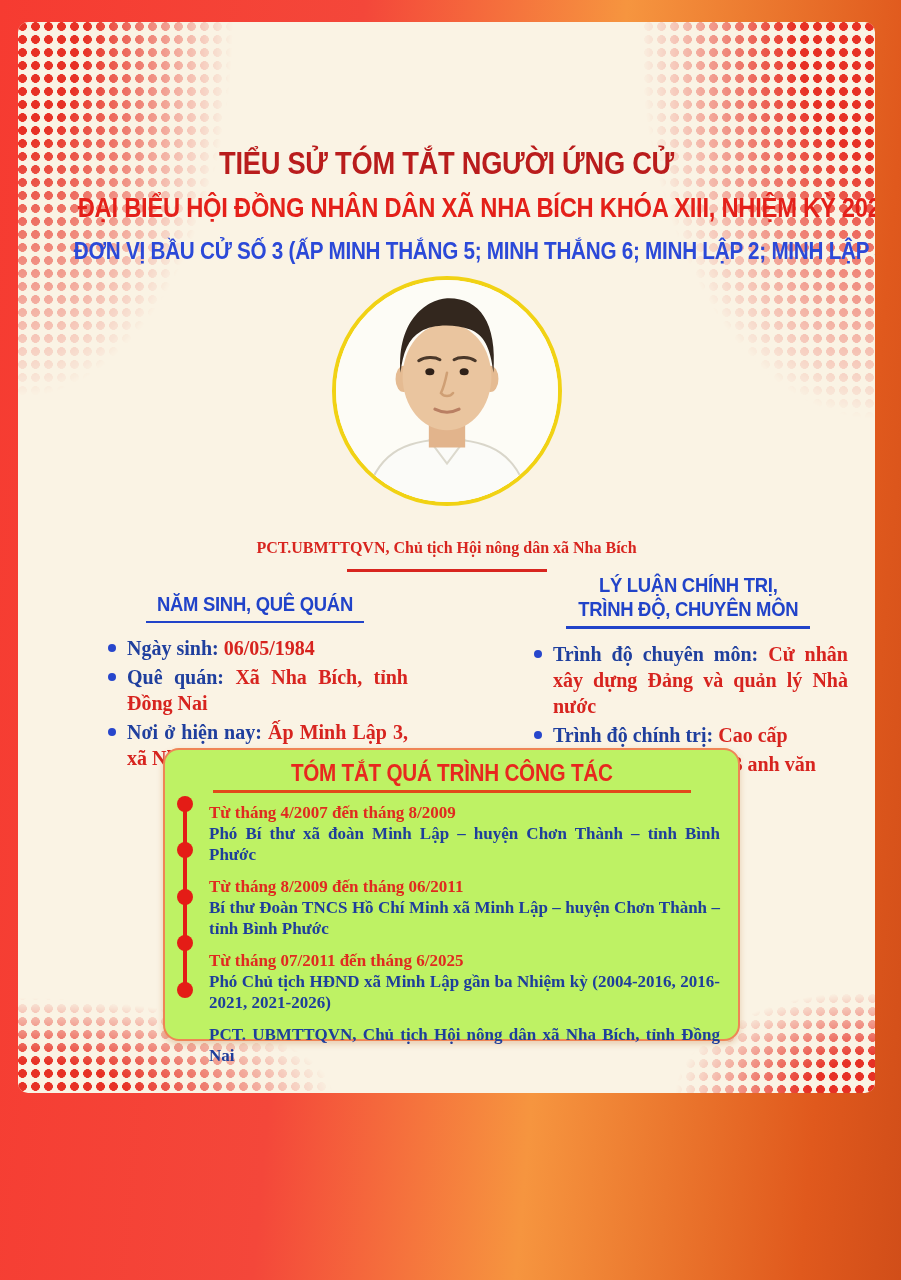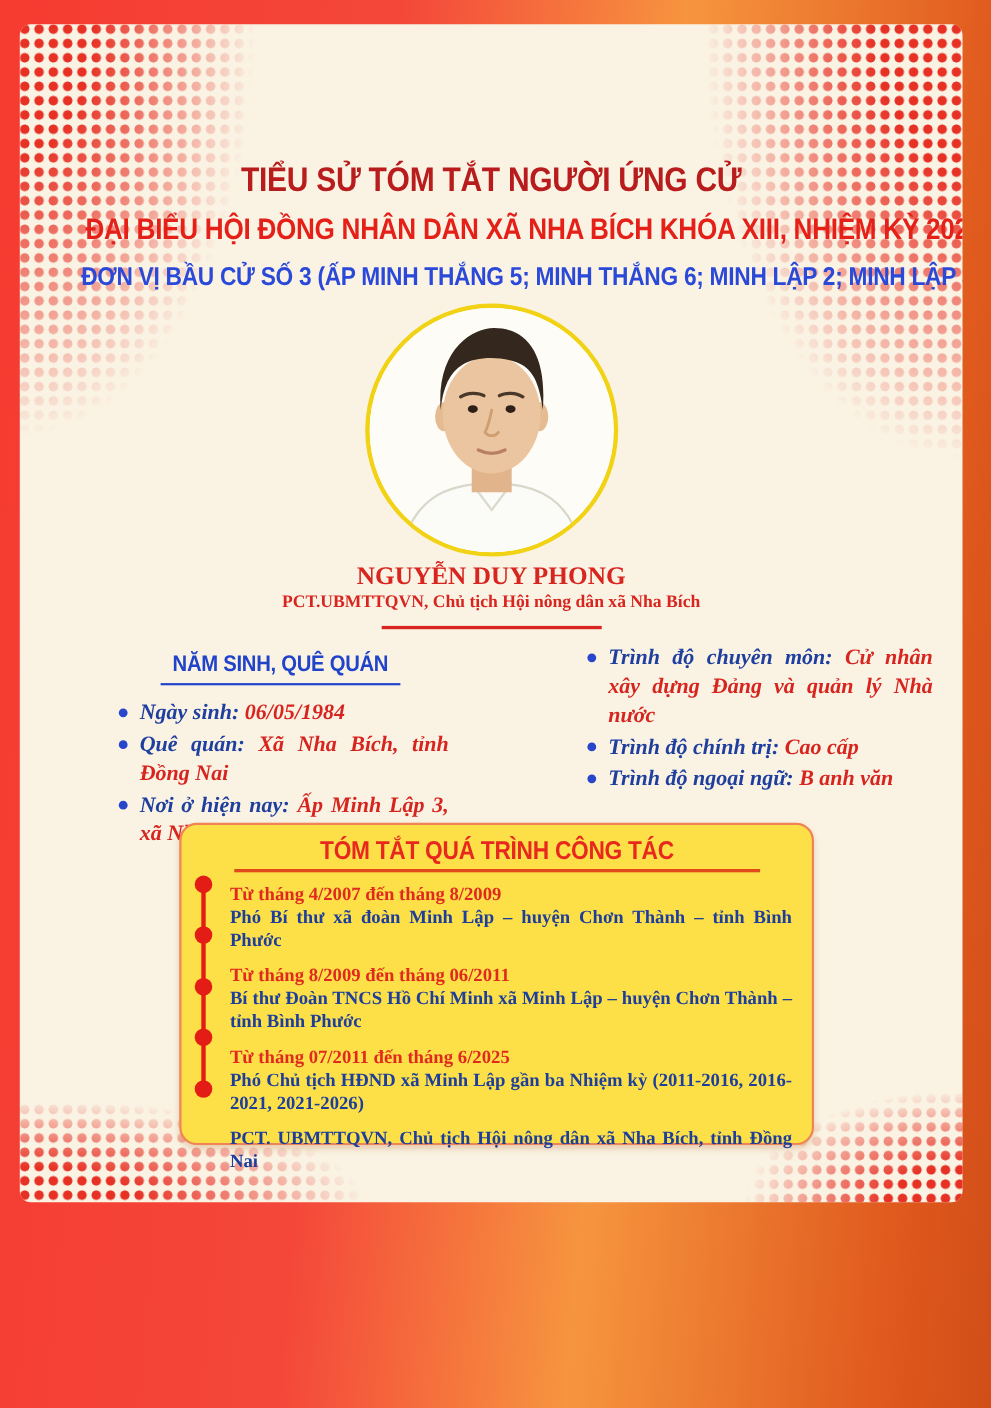--- a/index.html
+++ b/index.html
@@ -55,35 +55,35 @@
   
   .col { position: absolute; }
   .col-left  { left: 84px;  top: 570px; width: 306px; }
   .col-right { left: 510px; top: 551px; width: 320px; }
   .col-head-wrap { text-align: center; }
   .col-head-block {
     display: inline-block; text-align: center; padding-bottom: 5px;
     border-bottom: 3px solid #2143c9;
   }
   .col-head { font-size: 20.5px; color: #2143c9; line-height: 24px; transform: scaleX(0.9); }
-  .biolist { list-style: none; margin: 12px 0 0 0; padding: 0; font-style: italic; }
+  .biolist { list-style: none; margin: 12px 0 0 0; padding: 0; }
   .biolist li {
     position: relative; padding-left: 25px; margin-bottom: 3px;
     font-size: 20px; line-height: 26px; font-weight: 700; text-align: justify;
   }
   .biolist li::before {
     content: ""; position: absolute; left: 6px; top: 9px;
     width: 8px; height: 8px; border-radius: 50%; background: #2746cc;
   }
   .lbl { color: #1f3f9e; }
   .val { color: #d7241f; }
   
   .career-box {
     position: absolute; left: 145px; top: 726px; width: 577px; height: 293px;
-    box-sizing: border-box; background: #fde047;
+    box-sizing: border-box; background: #bef264;
     border: 2px solid #ef8556; border-radius: 16px;
     box-shadow: 0 3px 6px rgba(180,90,20,0.25);
   }
   .box-head-wrap { text-align: center; padding-top: 10px; }
   .box-head { font-size: 23.5px; color: #e8281e; }
   .box-head-line { width: 478px; height: 3px; background: #e2491a; margin: 3px auto 0; }
   .rail { position: absolute; left: 18px; top: 54px; width: 4px; height: 186px; background: #e41c16; }
   .rail-dot { position: absolute; left: -6px; width: 16px; height: 16px; border-radius: 50%; background: #e41c16; }
   .rail-dot.d1 { top: -8px; } .rail-dot.d2 { top: 38px; } .rail-dot.d3 { top: 85px; }
   .rail-dot.d4 { top: 131px; } .rail-dot.d5 { top: 178px; }
@@ -125,21 +125,20 @@
       <path d="M64,92 C60,38 92,18 112,18 C142,18 160,42 156,92 C153,66 146,54 133,49 C116,43 95,44 84,51 C72,58 66,72 64,92 Z" fill="#33271e"></path>
       <path d="M82,80 C88,76 98,76 103,79" fill="none" stroke="#4a382a" stroke-width="3" stroke-linecap="round"></path>
       <path d="M117,79 C122,76 132,76 138,80" fill="none" stroke="#4a382a" stroke-width="3" stroke-linecap="round"></path>
       <ellipse cx="93" cy="91" rx="4.5" ry="3.5" fill="#2e2018"></ellipse>
       <ellipse cx="127" cy="91" rx="4.5" ry="3.5" fill="#2e2018"></ellipse>
       <path d="M110,92 C108,102 106,108 104,112 C107,116 113,116 116,112" fill="none" stroke="#cf9f74" stroke-width="2.5" stroke-linecap="round"></path>
       <path d="M98,128 C106,132 114,132 122,128" fill="none" stroke="#b97f63" stroke-width="3" stroke-linecap="round"></path>
     </svg>
   </div>
 
-  <div class="center-line name">NGUYỄN DUY PHONG</div>
   <div class="center-line pos">PCT.UBMTTQVN, Chủ tịch Hội nông dân xã Nha Bích</div>
   <div class="pos-underline"></div>
 
   <section class="col col-left">
     <div class="col-head-wrap">
       <span class="col-head-block" style="border-bottom-width:2.5px">
         <span class="condensed col-head">NĂM SINH, QUÊ QUÁN</span>
       </span>
     </div>
     <ul class="biolist">
@@ -152,20 +151,26 @@
         <span class="val">Xã Nha Bích, tỉnh Đồng Nai</span>
       </li>
       <li>
         <span class="lbl">Nơi ở hiện nay:</span>
         <span class="val">Ấp Minh Lập 3, xã Nha Bích, tỉnh Đồng Nai</span>
       </li>
     </ul>
   </section>
 
   <section class="col col-right">
+    <div class="col-head-wrap">
+      <span class="col-head-block">
+        <span class="condensed col-head">LÝ LUẬN CHÍNH TRỊ,</span><br>
+        <span class="condensed col-head">TRÌNH ĐỘ, CHUYÊN MÔN</span>
+      </span>
+    </div>
     <ul class="biolist">
       <li>
         <span class="lbl">Trình độ chuyên môn:</span>
         <span class="val">Cử nhân xây dựng Đảng và quản lý Nhà nước</span>
       </li>
       <li>
         <span class="lbl">Trình độ chính trị:</span>
         <span class="val">Cao cấp</span>
       </li>
       <li>
@@ -191,21 +196,21 @@
       <div class="entry">
         <div class="period">Từ tháng 4/2007 đến tháng 8/2009</div>
         <div class="role">Phó Bí thư xã đoàn Minh Lập – huyện Chơn Thành – tỉnh Bình Phước</div>
       </div>
       <div class="entry">
         <div class="period">Từ tháng 8/2009 đến tháng 06/2011</div>
         <div class="role">Bí thư Đoàn TNCS Hồ Chí Minh xã Minh Lập – huyện Chơn Thành – tỉnh Bình Phước</div>
       </div>
       <div class="entry">
         <div class="period">Từ tháng 07/2011 đến tháng 6/2025</div>
-        <div class="role">Phó Chủ tịch HĐND xã Minh Lập gần ba Nhiệm kỳ (2011-2016, 2016-2021, 2021-2026)</div>
+        <div class="role">Phó Chủ tịch HĐND xã Minh Lập gần ba Nhiệm kỳ (2004-2016, 2016-2021, 2021-2026)</div>
       </div>
       <div class="entry">
         <div class="role">PCT. UBMTTQVN, Chủ tịch Hội nông dân xã Nha Bích, tỉnh Đồng Nai</div>
       </div>
     </div>
   </section>
 
 </div>
 
 </body></html>

